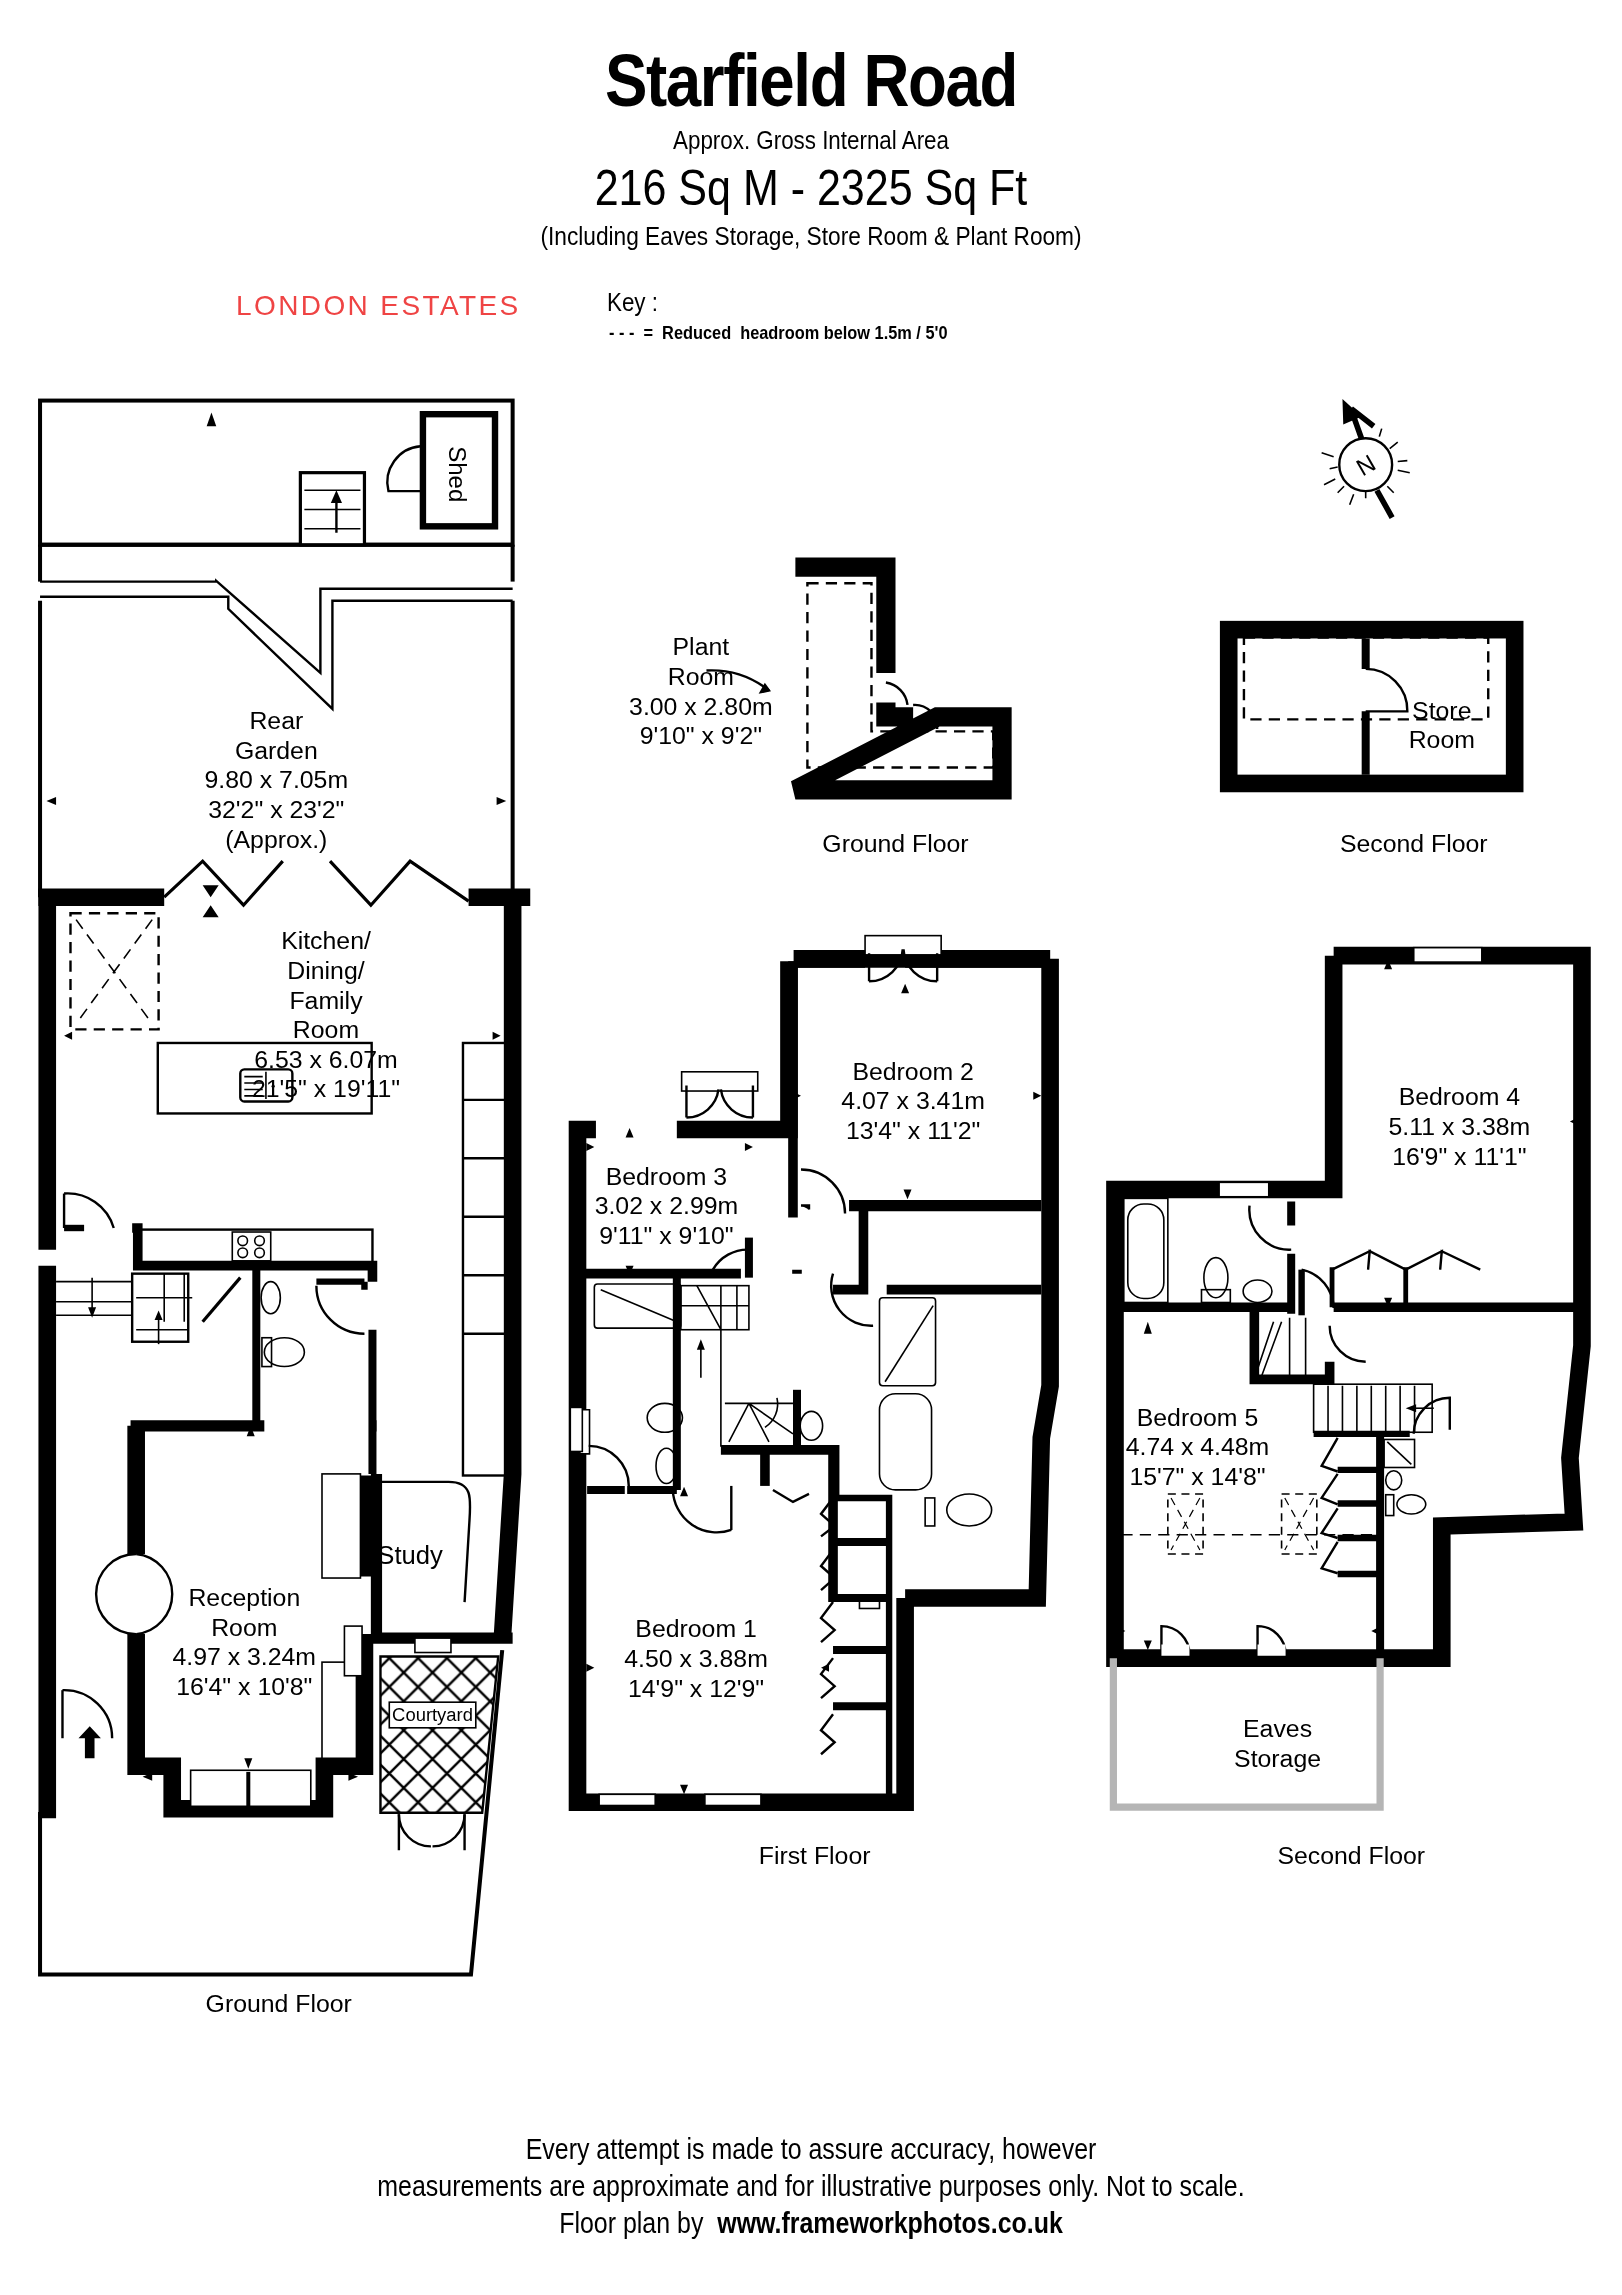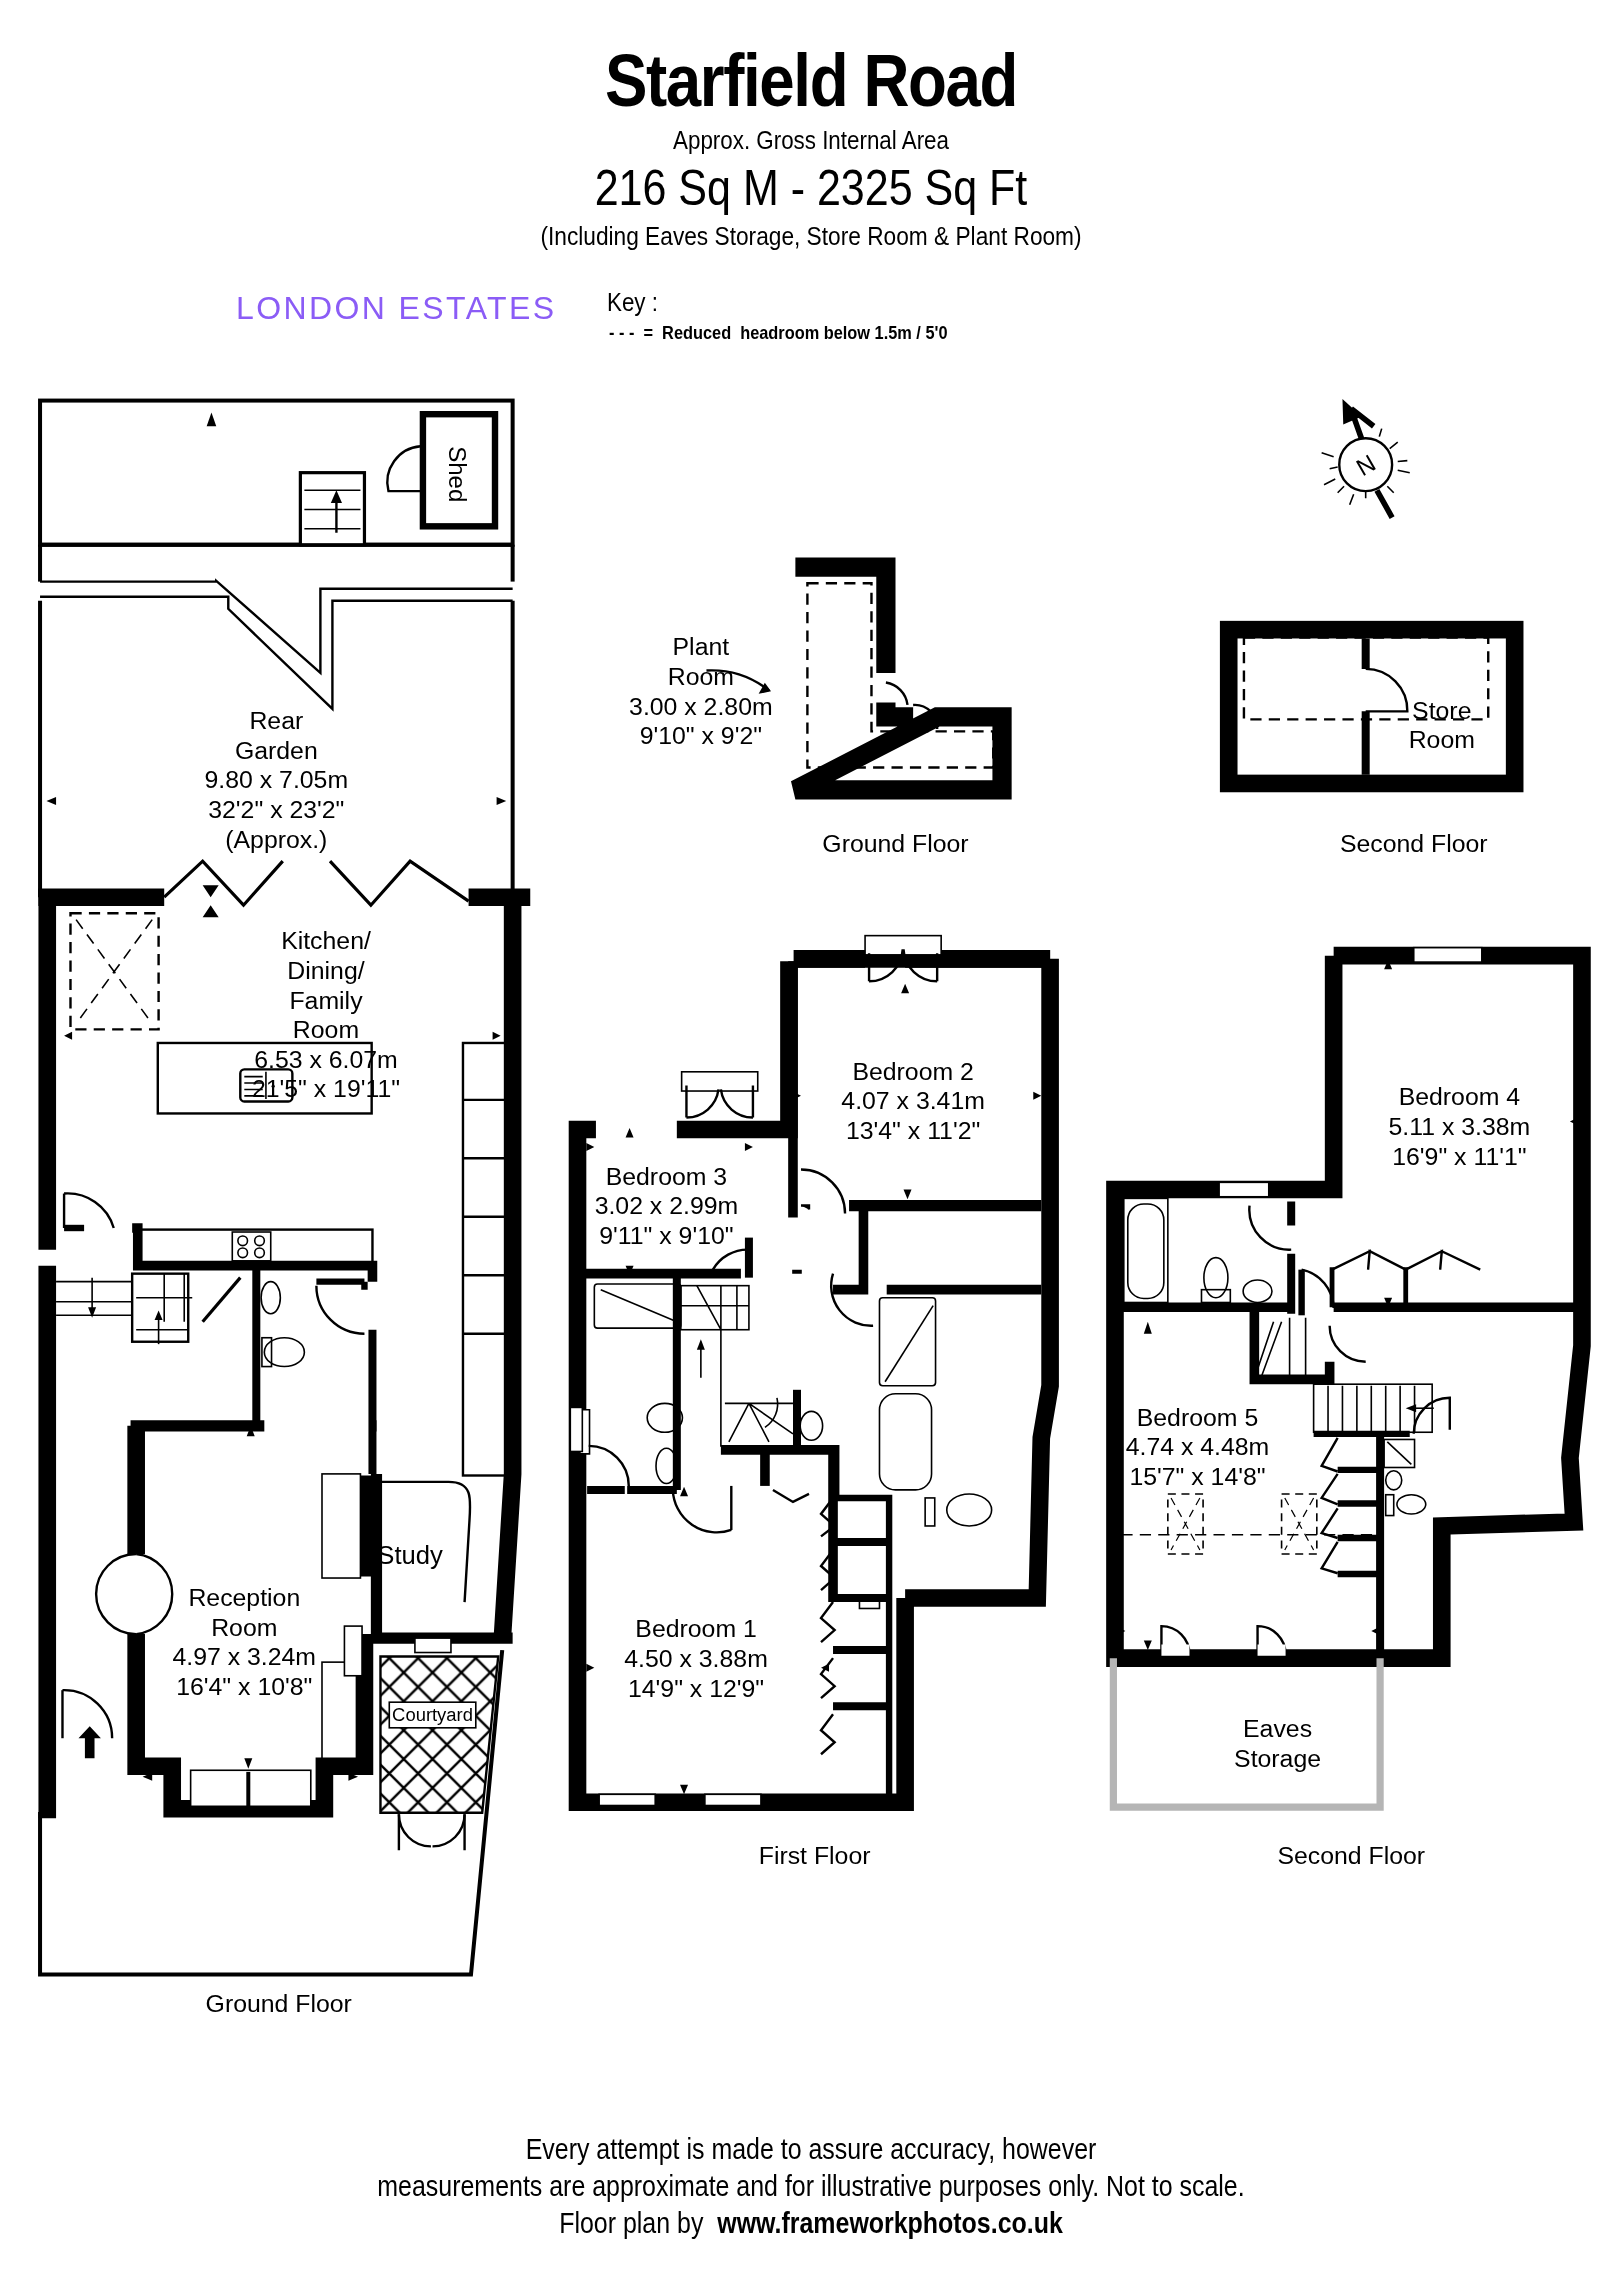--- a/index.html
+++ b/index.html
@@ -3,21 +3,21 @@
 <meta charset="utf-8">
 <style>
   html, body { margin:0; padding:0; background:#ffffff; }
   body { width:1622px; height:2295px; position:relative; overflow:hidden; font-family:"Liberation Sans", sans-serif; color:#000; }
   .abs { position:absolute; }
   .center { text-align:center; }
   #title { left:0; width:1622px; top:38px; font-size:74px; font-weight:bold; letter-spacing:-1.6px; transform:scaleX(0.86); }
   #gia { left:0; width:1622px; top:125px; font-size:26px; transform:scaleX(0.86); }
   #area { left:0; width:1622px; top:159px; font-size:50px; transform:scaleX(0.86); }
   #incl { left:0; width:1622px; top:221px; font-size:26.4px; transform:scaleX(0.86); }
-  #brand { left:236px; top:290px; font-size:32px; color:#8b5cf6; letter-spacing:2.4px; font-weight:normal; }
+  #brand { left:236px; top:290px; font-size:28px; color:#ef4444; letter-spacing:2.4px; font-weight:normal; }
   #keylabel { left:607px; top:287px; font-size:26px; transform:scaleX(0.86); transform-origin:left top; }
   #keyline { left:609px; top:322px; font-size:19px; font-weight:bold; transform:scaleX(0.86); transform-origin:left top; white-space:pre; }
   svg#plan { position:absolute; left:0; top:0; }
   .lbl { font-family:"Liberation Sans", sans-serif; fill:#000; }
   #disclaimer { left:0; width:1622px; top:2131px; font-size:29px; line-height:37px; transform:scaleX(0.86); }
   #disclaimer b { font-weight:bold; }
 </style>
 </head>
 <body>
 

